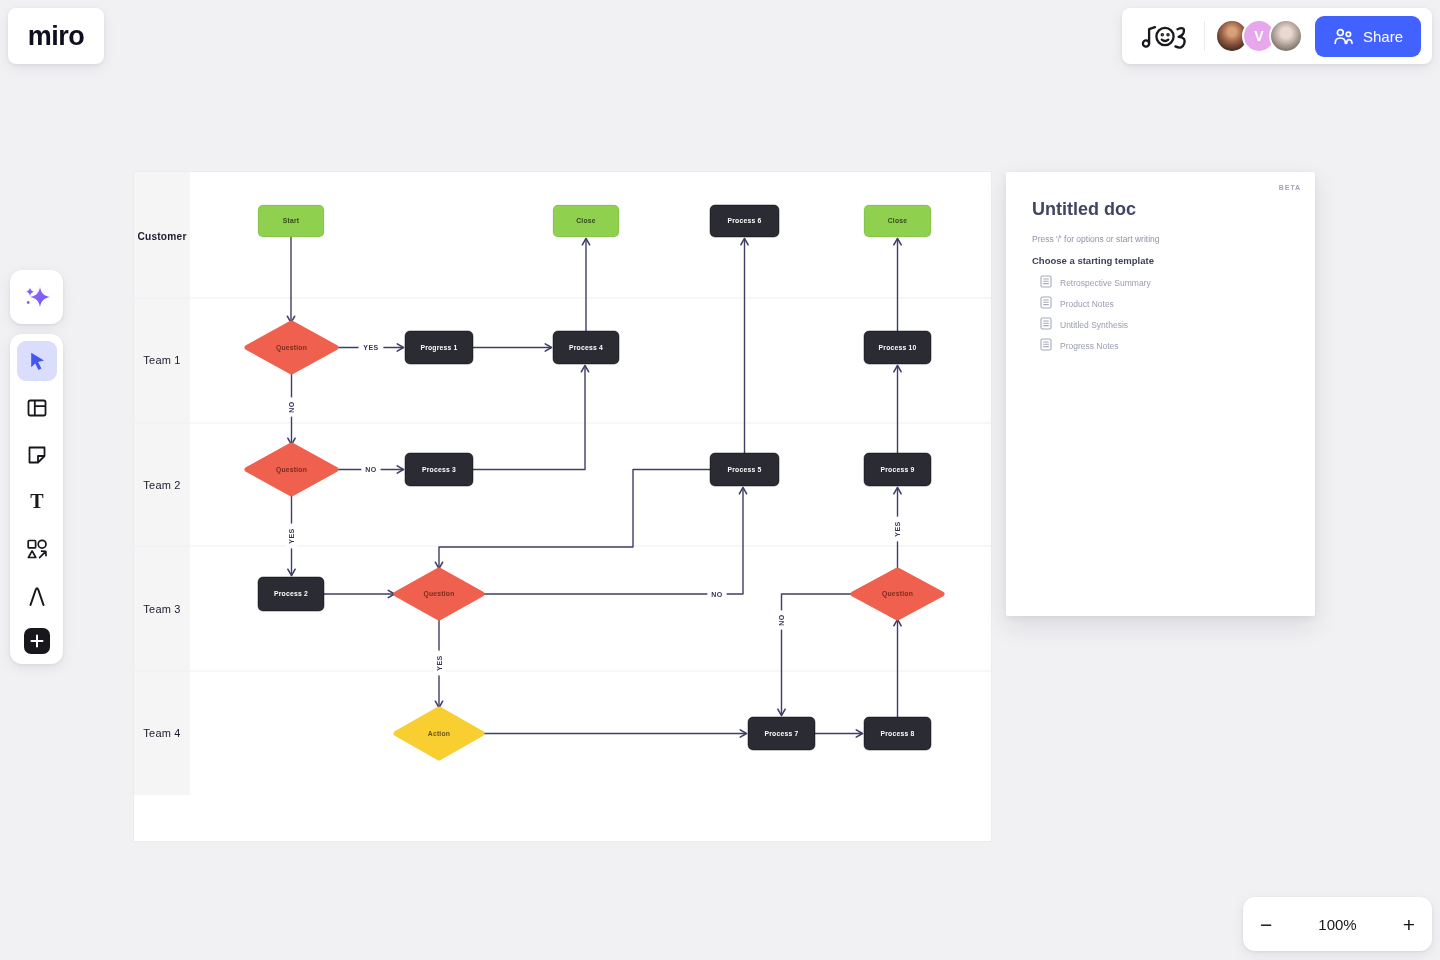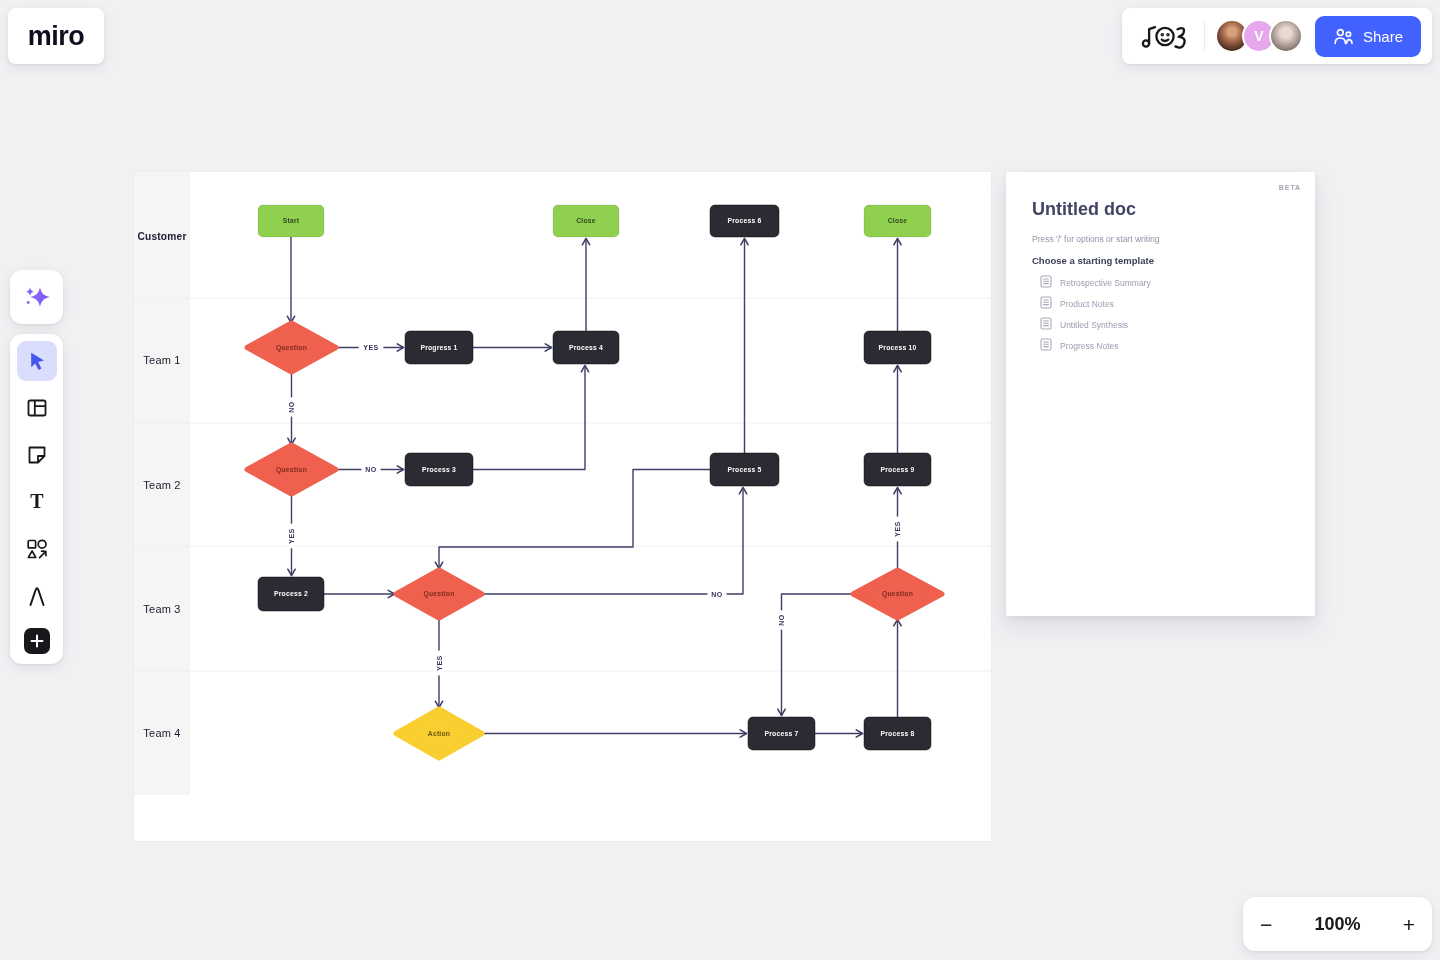--- a/index.html
+++ b/index.html
@@ -48,21 +48,21 @@
   .doc-title{margin:27px 0 0 26px;font-size:18px;font-weight:700;color:#414564;}
   .doc-hint{margin:14px 0 0 26px;font-size:8.5px;color:#8F93A6;}
   .doc-heading{margin:11px 0 0 26px;font-size:9.5px;font-weight:700;color:#3A3E59;}
   .tpl-list{margin:9px 0 0 34px;display:flex;flex-direction:column;gap:8px;}
   .tpl-item{display:flex;align-items:flex-end;gap:8px;font-size:8.5px;color:#999DAF;cursor:pointer;}
   
   .zoom-card{right:8px;bottom:9px;width:155px;height:54px;border-radius:12px;display:flex;
              align-items:center;justify-content:space-between;padding:0 17px;}
   .zoom-btn{border:none;background:none;font-size:21px;font-weight:400;color:#17171C;cursor:pointer;line-height:1;
             font-family:"Liberation Sans", sans-serif;padding:0;}
-  .zoom-level{font-size:18px;font-weight:700;color:#17171C;}
+  .zoom-level{font-size:15px;font-weight:400;color:#17171C;}
   svg{display:block;}
 </style>
 </head>
 <body>
 
 <div class="board-frame">
   <svg id="flow" width="857" height="623" viewBox="0 0 857 623">
       <defs>
         <marker id="arrowhead" viewBox="0 0 10 10" refX="7" refY="5" markerWidth="7.5" markerHeight="7.5" orient="auto">
           <path d="M1.5,1.5 L7.5,5 L1.5,8.5" fill="none" stroke="#3F3E66" stroke-width="1.5" stroke-linecap="round" stroke-linejoin="round"></path>

